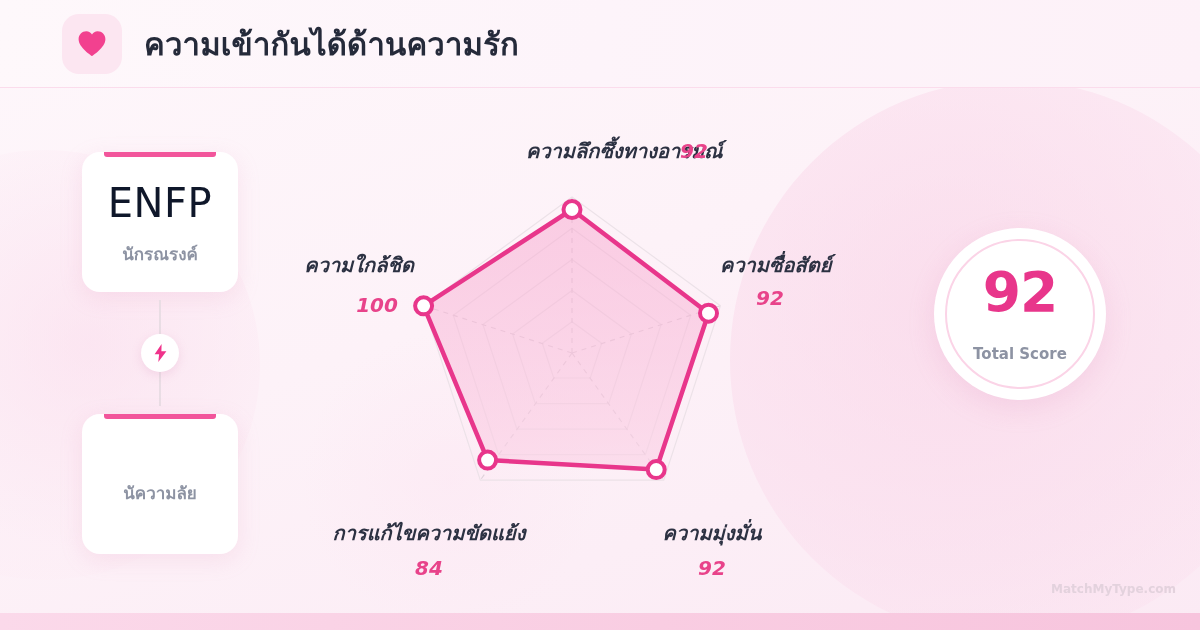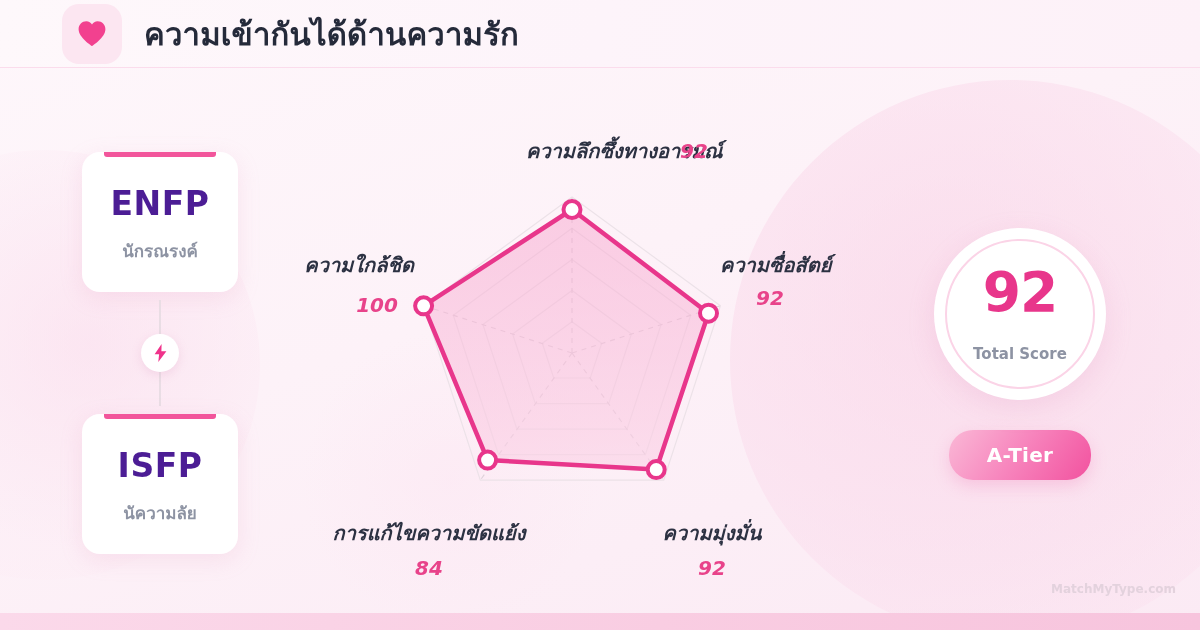--- a/index.html
+++ b/index.html
@@ -46,21 +46,21 @@
     height: 300px;
     left: 300px;
     top: 330px;
     background: radial-gradient(circle at 50% 50%, rgba(252,226,240,0.35) 0%, rgba(253,240,247,0) 70%);
   }
 
   
   .header {
     position: absolute;
     left: 0; top: 0;
-    width: 1200px; height: 68px;
+    width: 1200px; height: 88px;
     background: linear-gradient(100deg, #fef8fb 0%, #fdf4fa 50%, #fdf1f8 100%);
     border-bottom: 1px solid #fbdcec;
     display: flex;
     align-items: center;
     box-sizing: border-box;
     padding-left: 62px;
     z-index: 5;
   }
   .heart-box {
     width: 60px; height: 60px;
@@ -104,23 +104,23 @@
   .type-card .accent {
     position: absolute;
     top: 0;
     left: 22px;
     right: 22px;
     height: 5px;
     background: #f2559b;
     border-radius: 0 0 3px 3px;
   }
   .type-code {
-    font-size: 33px;
-    font-weight: bold;
-    color: #4c1d95;
+    font-size: 40px;
+    font-weight: normal;
+    color: #0f172a;
     letter-spacing: 0.5px;
     line-height: 1;
     margin-top: 6px;
   }
   .type-name {
     margin-top: 17px;
     font-size: 17px;
     color: #8d93a3;
     font-weight: bold;
     white-space: nowrap;
@@ -285,21 +285,20 @@
       <div class="line"></div>
       <div class="bolt-circle">
         <svg width="13" height="18" viewBox="0 0 13 18" aria-hidden="true">
           <path d="M7.6 0 L0.6 10.2 L5.1 10.2 L4.3 18 L12.4 7.2 L7.4 7.2 Z" fill="#f0338b"></path>
         </svg>
       </div>
     </div>
 
     <div class="type-card">
       <div class="accent"></div>
-      <div class="type-code">ISFP</div>
       <div class="type-name">นัความลัย</div>
     </div>
   </div>
 
   <div class="radar-wrap">
     <svg width="580" height="500" viewBox="0 0 580 500">
       <defs>
         <linearGradient id="radarFill" x1="0" y1="0" x2="0" y2="1">
           <stop offset="0%" stop-color="#f7a6ce" stop-opacity="0.50"></stop>
           <stop offset="100%" stop-color="#fbd2e6" stop-opacity="0.62"></stop>
@@ -360,18 +359,17 @@
   </div>
 
   <div class="score-panel">
     <div class="score-circle">
       <div class="score-ring"></div>
       <div class="score-inner">
         <div class="score-number">92</div>
         <div class="score-caption">Total Score</div>
       </div>
     </div>
-    <div class="tier-badge">A-Tier</div>
   </div>
 
   <div class="watermark">MatchMyType.com</div>
   <div class="bottom-bar"></div>
 </div>
 
 </body></html>

